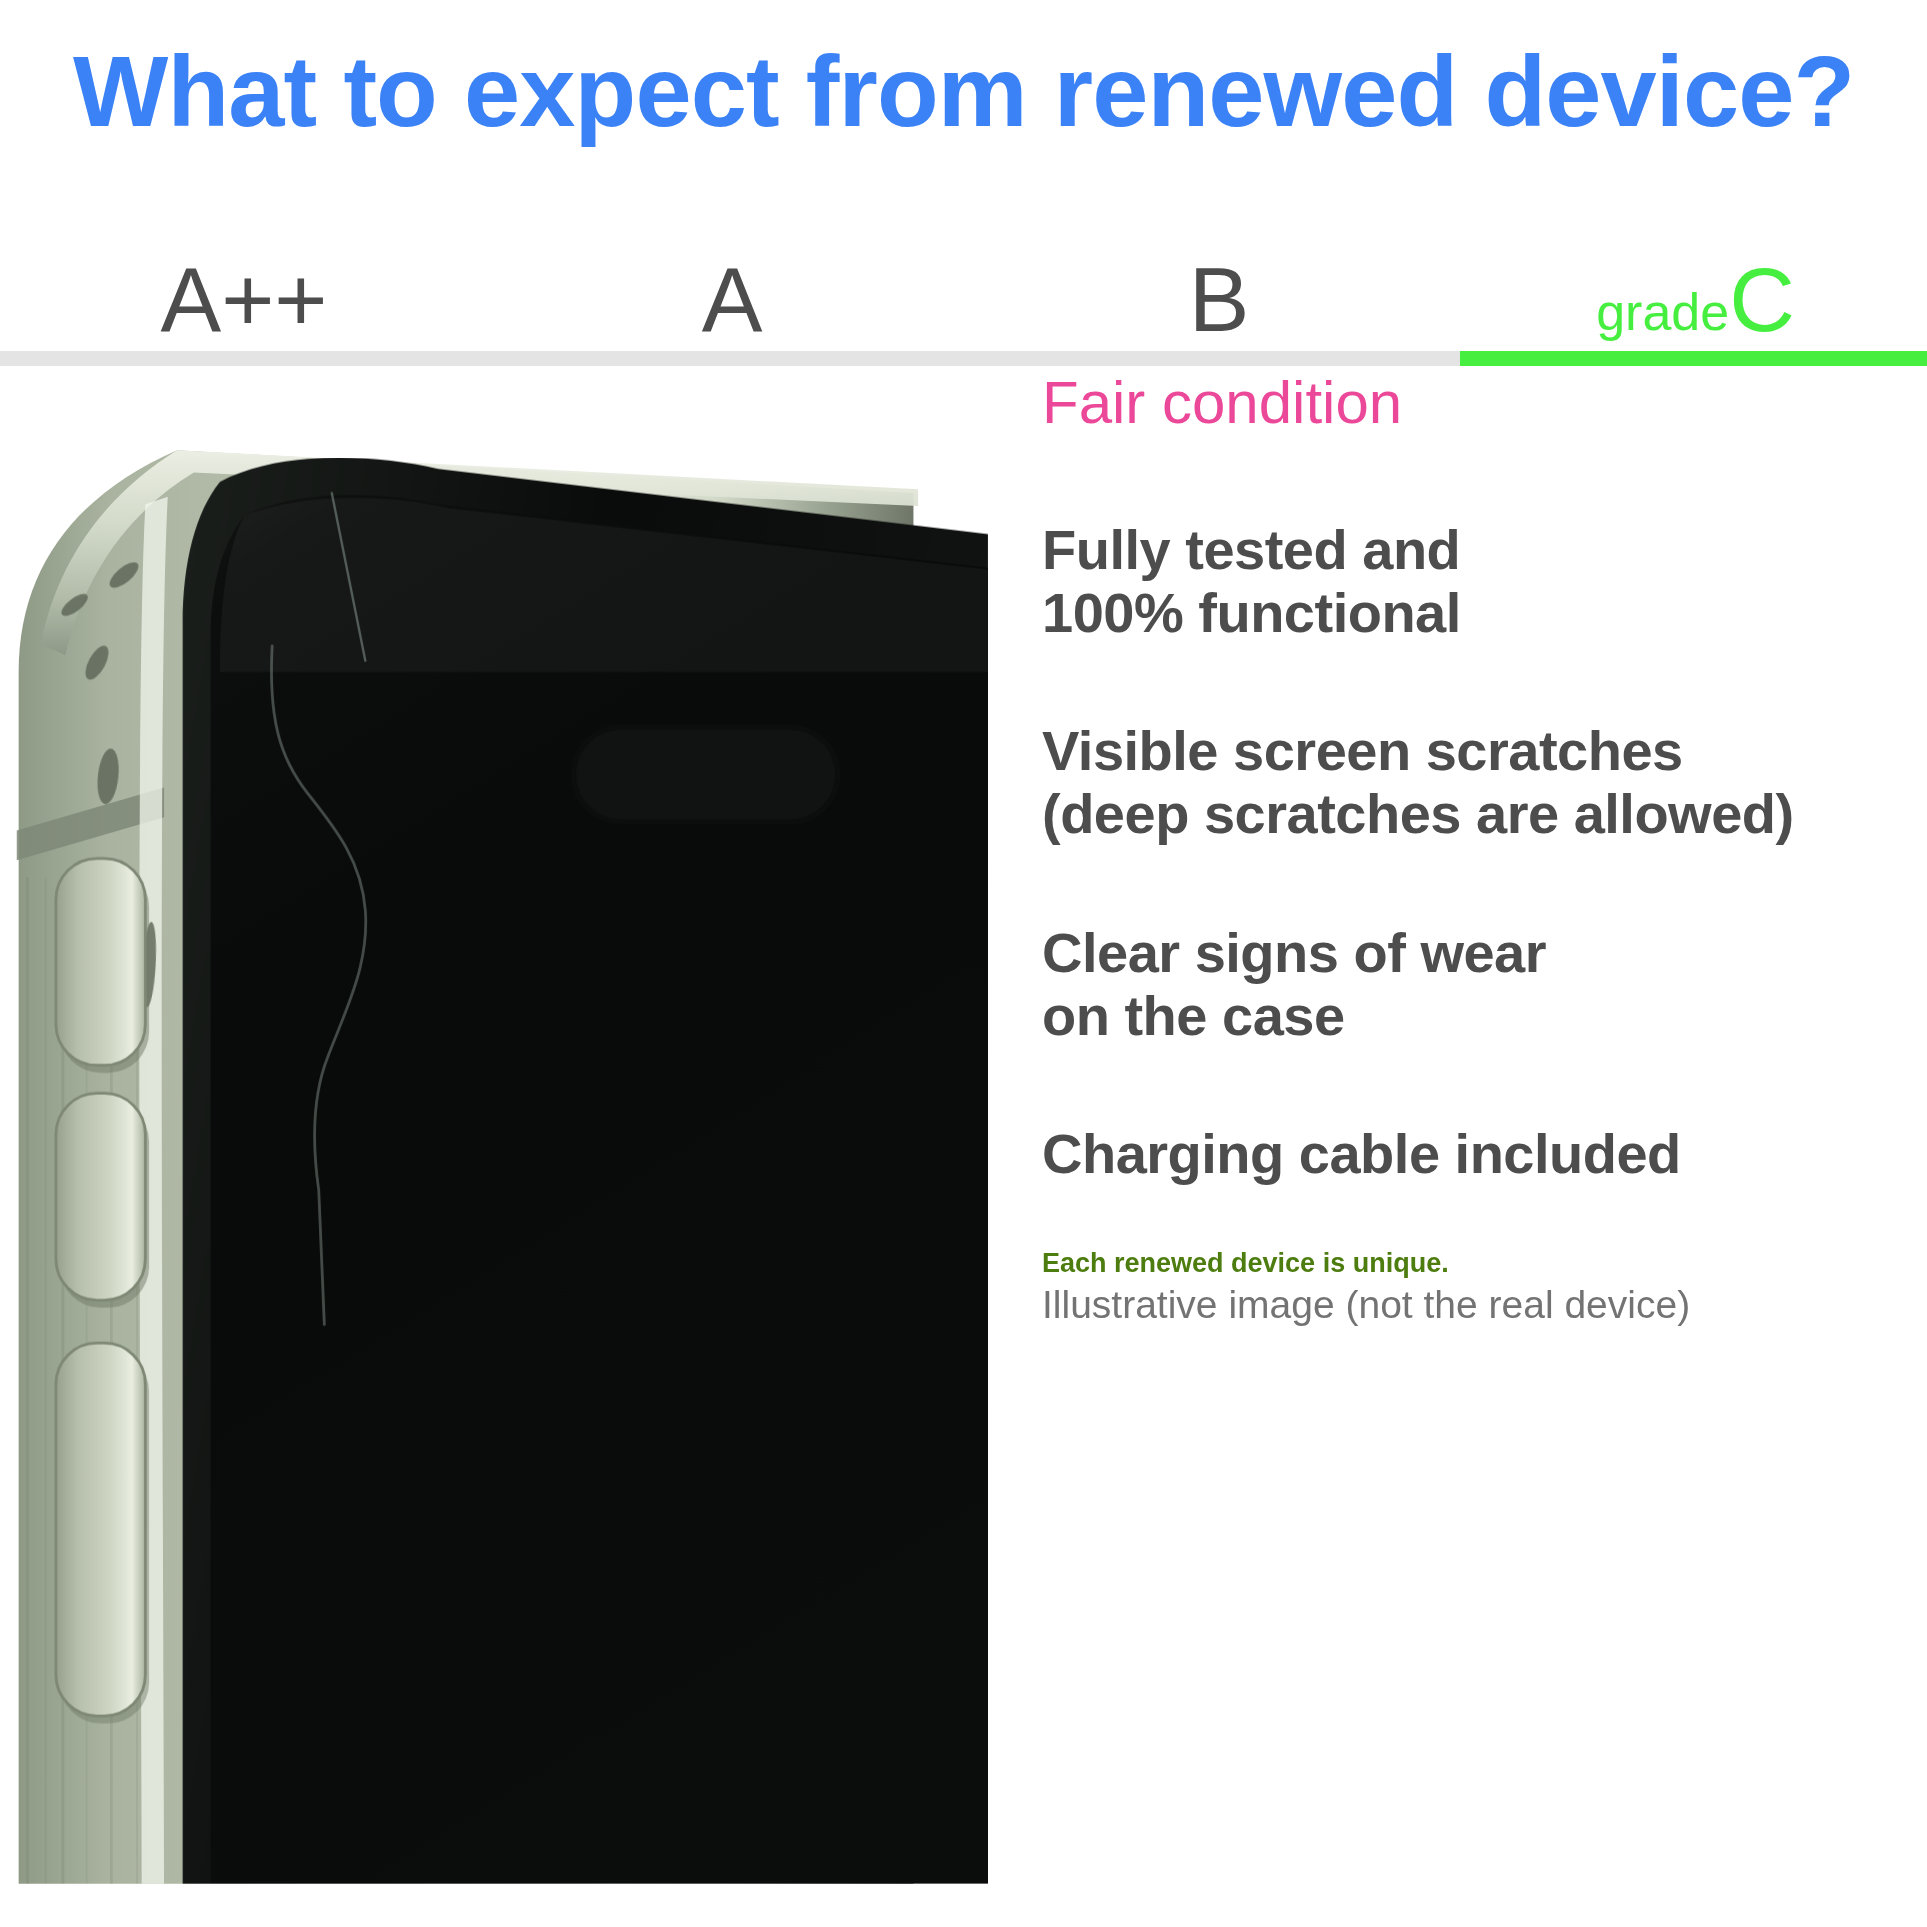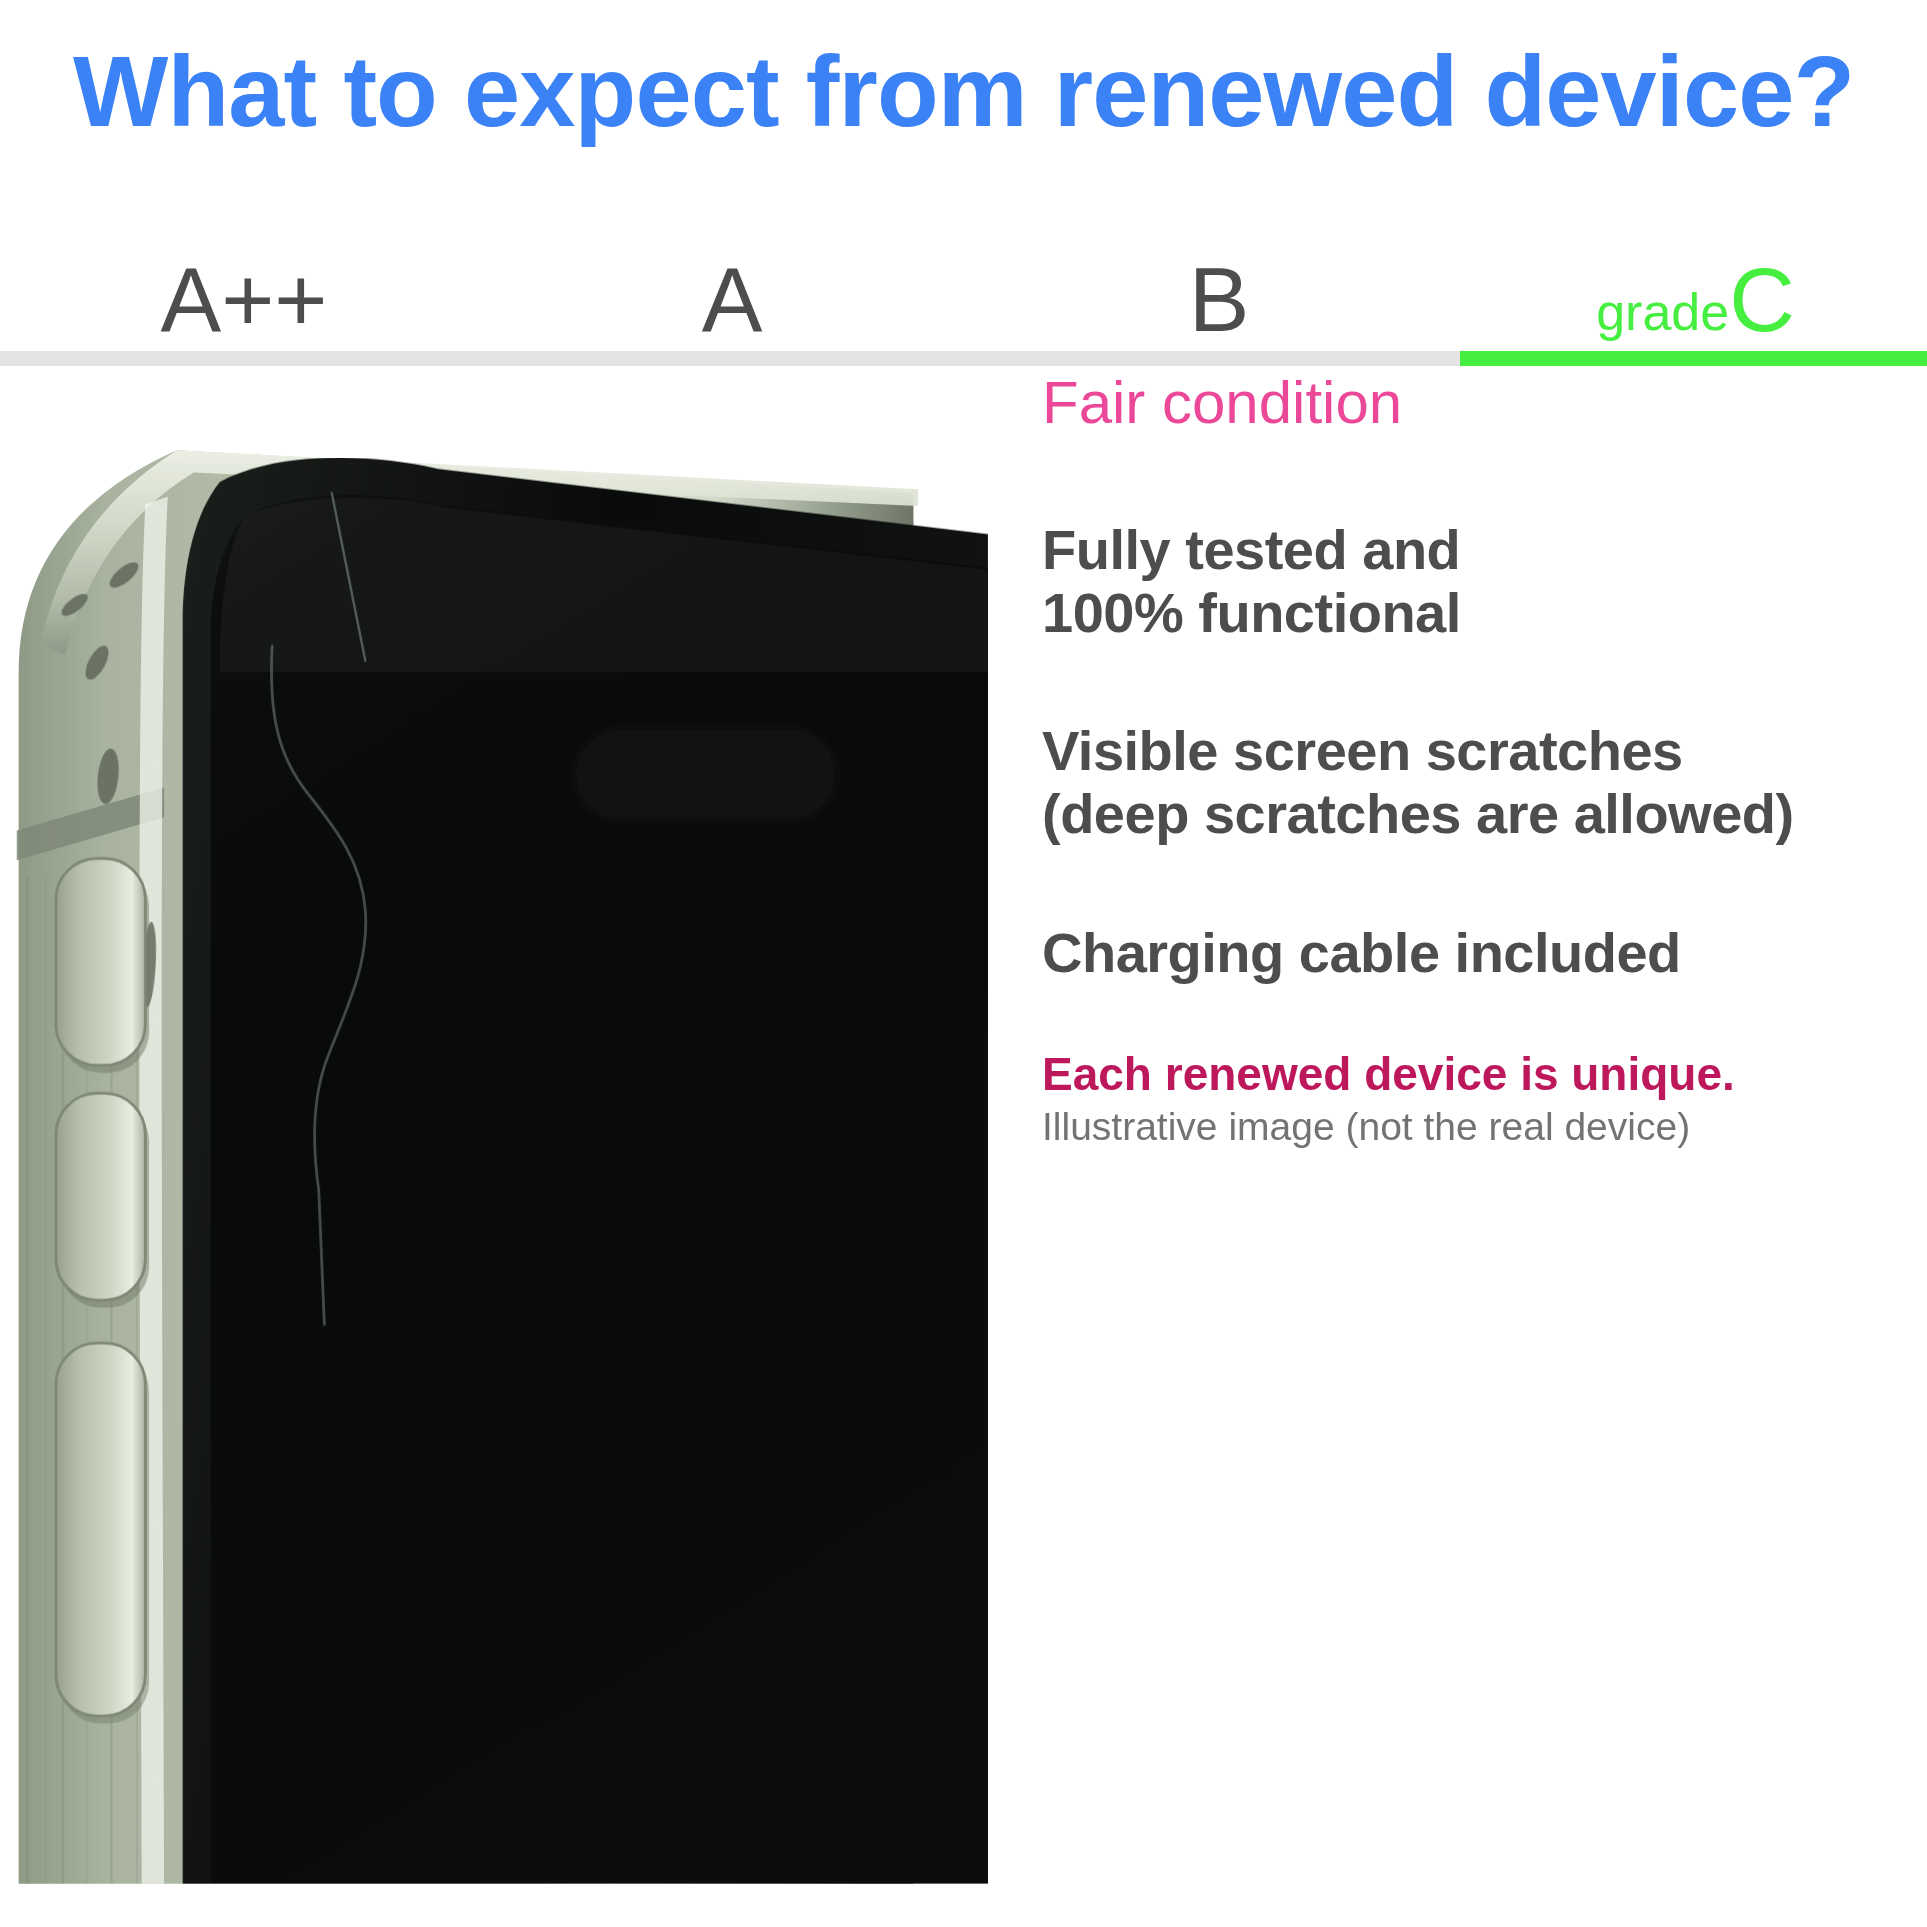--- a/index.html
+++ b/index.html
@@ -96,23 +96,23 @@
     color:#4d4d4d;
     line-height:1.12;
     margin-bottom:76px;
     letter-spacing:-0.5px;
   }
   .feature .ln { display:block; white-space:nowrap; }
 
   #disclaimer { margin-top:-15px; }
   #disclaimer-line1 {
     display:block;
-    font-size:46px;
+    font-size:27px;
     font-weight:bold;
-    color:#be185d;
+    color:#4d7c0f;
     line-height:1.25;
     white-space:nowrap;
   }
   #disclaimer-line2 {
     display:block;
     font-size:39px;
     font-weight:normal;
     color:#737373;
     line-height:1.25;
     white-space:nowrap;
@@ -268,20 +268,24 @@
   <div class="feature">
     <span class="ln">Fully tested and</span>
     <span class="ln">100% functional</span>
   </div>
 
   <div class="feature">
     <span class="ln">Visible screen scratches</span>
     <span class="ln">(deep scratches are allowed)</span>
   </div>
 
+  <div class="feature">
+    <span class="ln">Clear signs of wear</span>
+    <span class="ln">on the case</span>
+  </div>
 
 
   <div class="feature">
     <span class="ln">Charging cable included</span>
   </div>
 
   <div id="disclaimer">
     <span id="disclaimer-line1">Each renewed device is unique.</span>
     <span id="disclaimer-line2">Illustrative image (not the real device)</span>
   </div>

